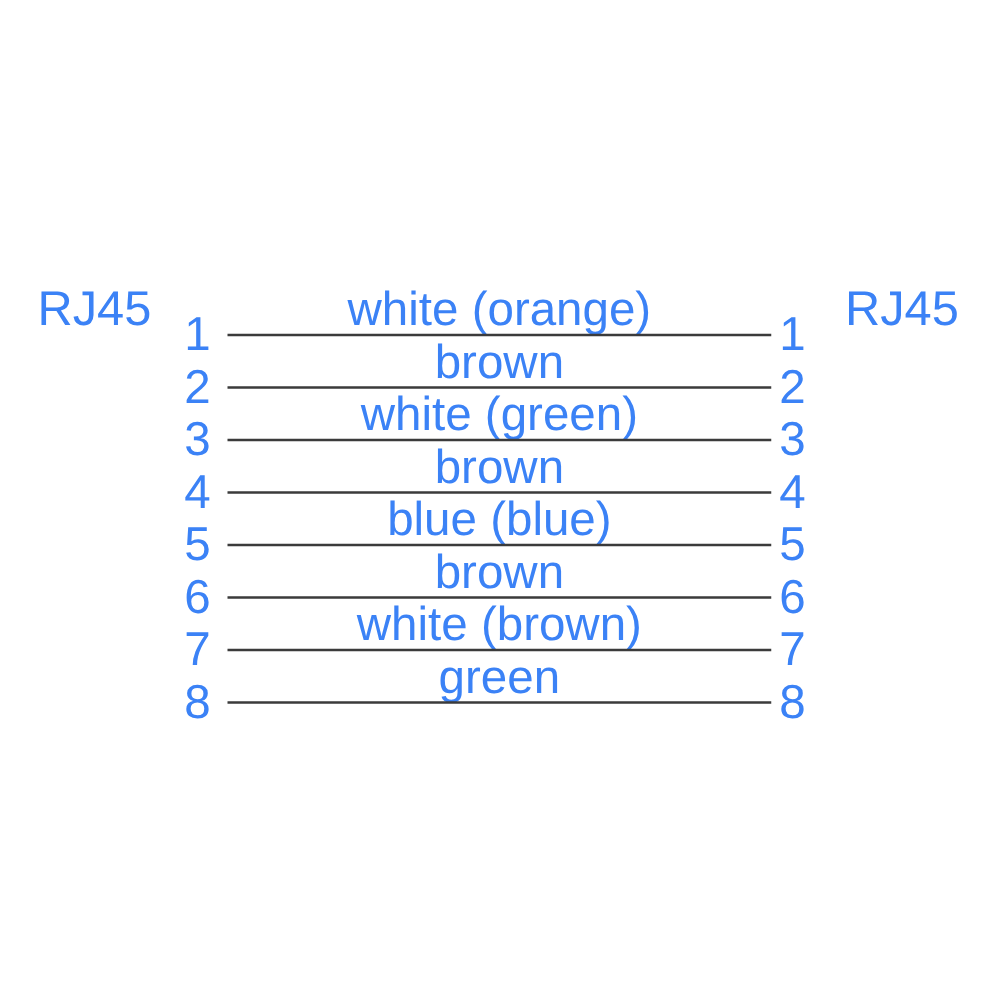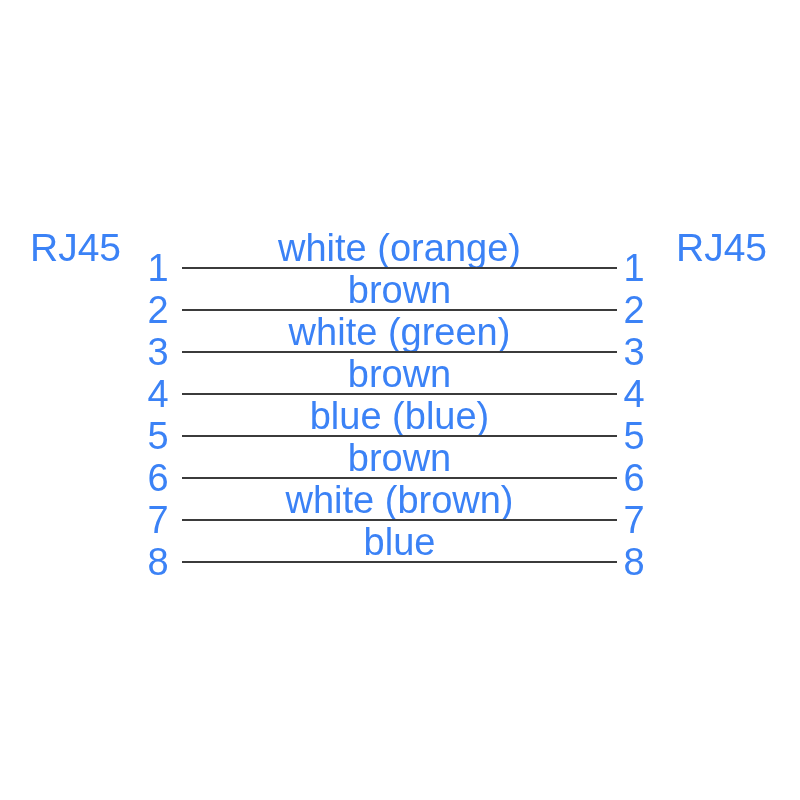--- a/index.html
+++ b/index.html
@@ -117,18 +117,18 @@
 
   <div class="row" style="top:520px;">
     <span class="pin pin-left">7</span>
     <span class="wire-label">white (brown)</span>
     <div class="wire-line"></div>
     <span class="pin pin-right">7</span>
   </div>
 
   <div class="row" style="top:562px;">
     <span class="pin pin-left">8</span>
-    <span class="wire-label">blue</span>
+    <span class="wire-label">green</span>
     <div class="wire-line"></div>
     <span class="pin pin-right">8</span>
   </div>
 
 </div>
 
 </body></html>

